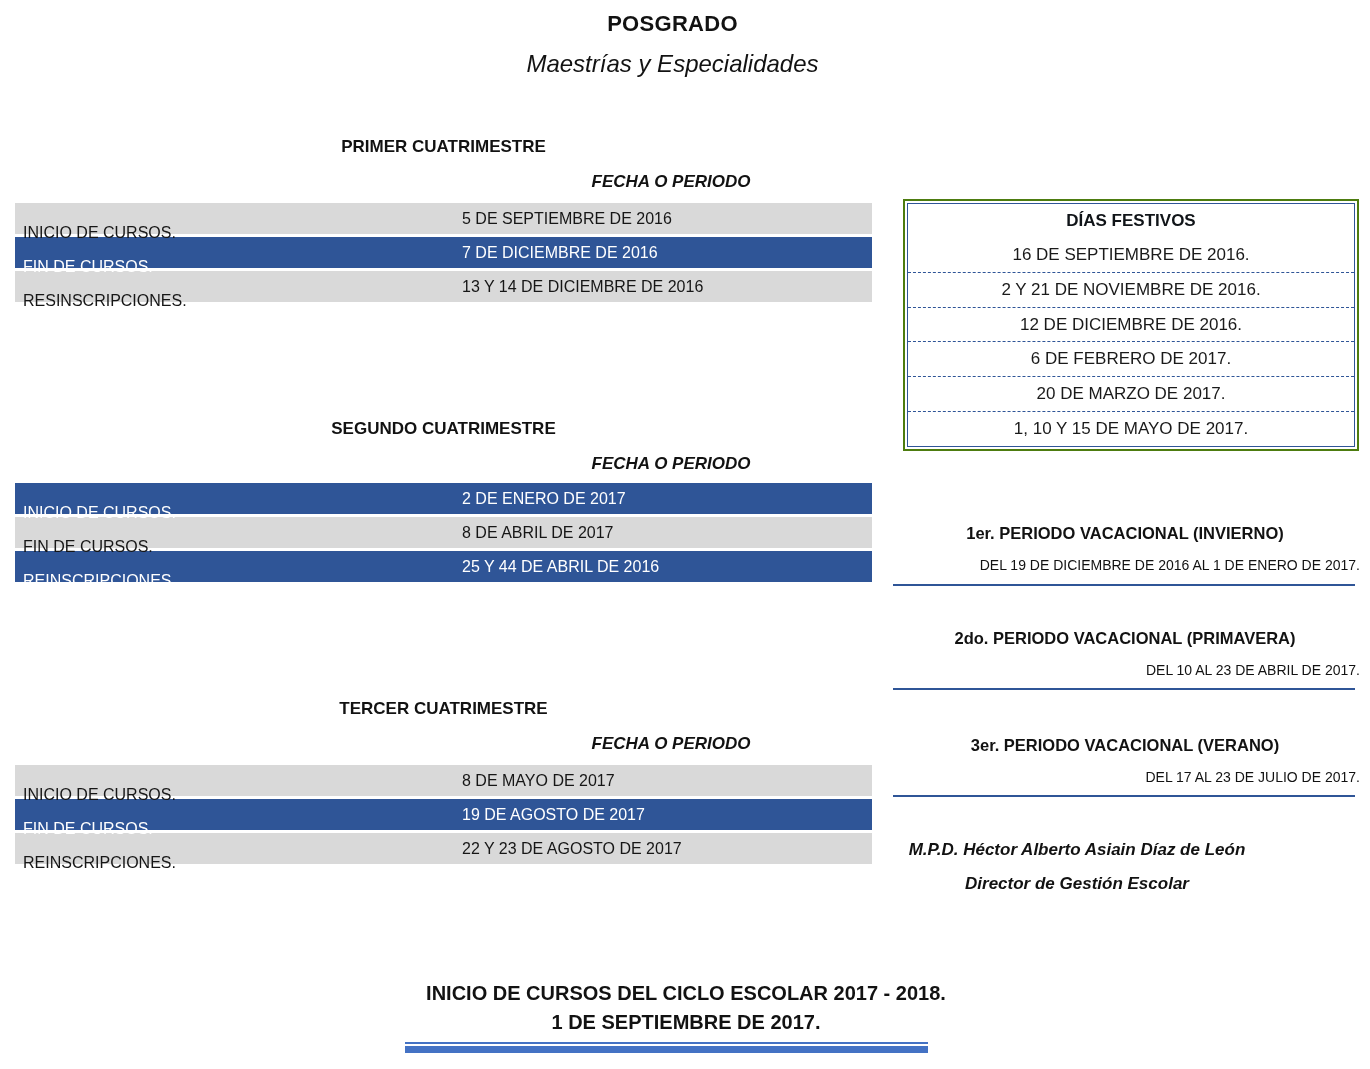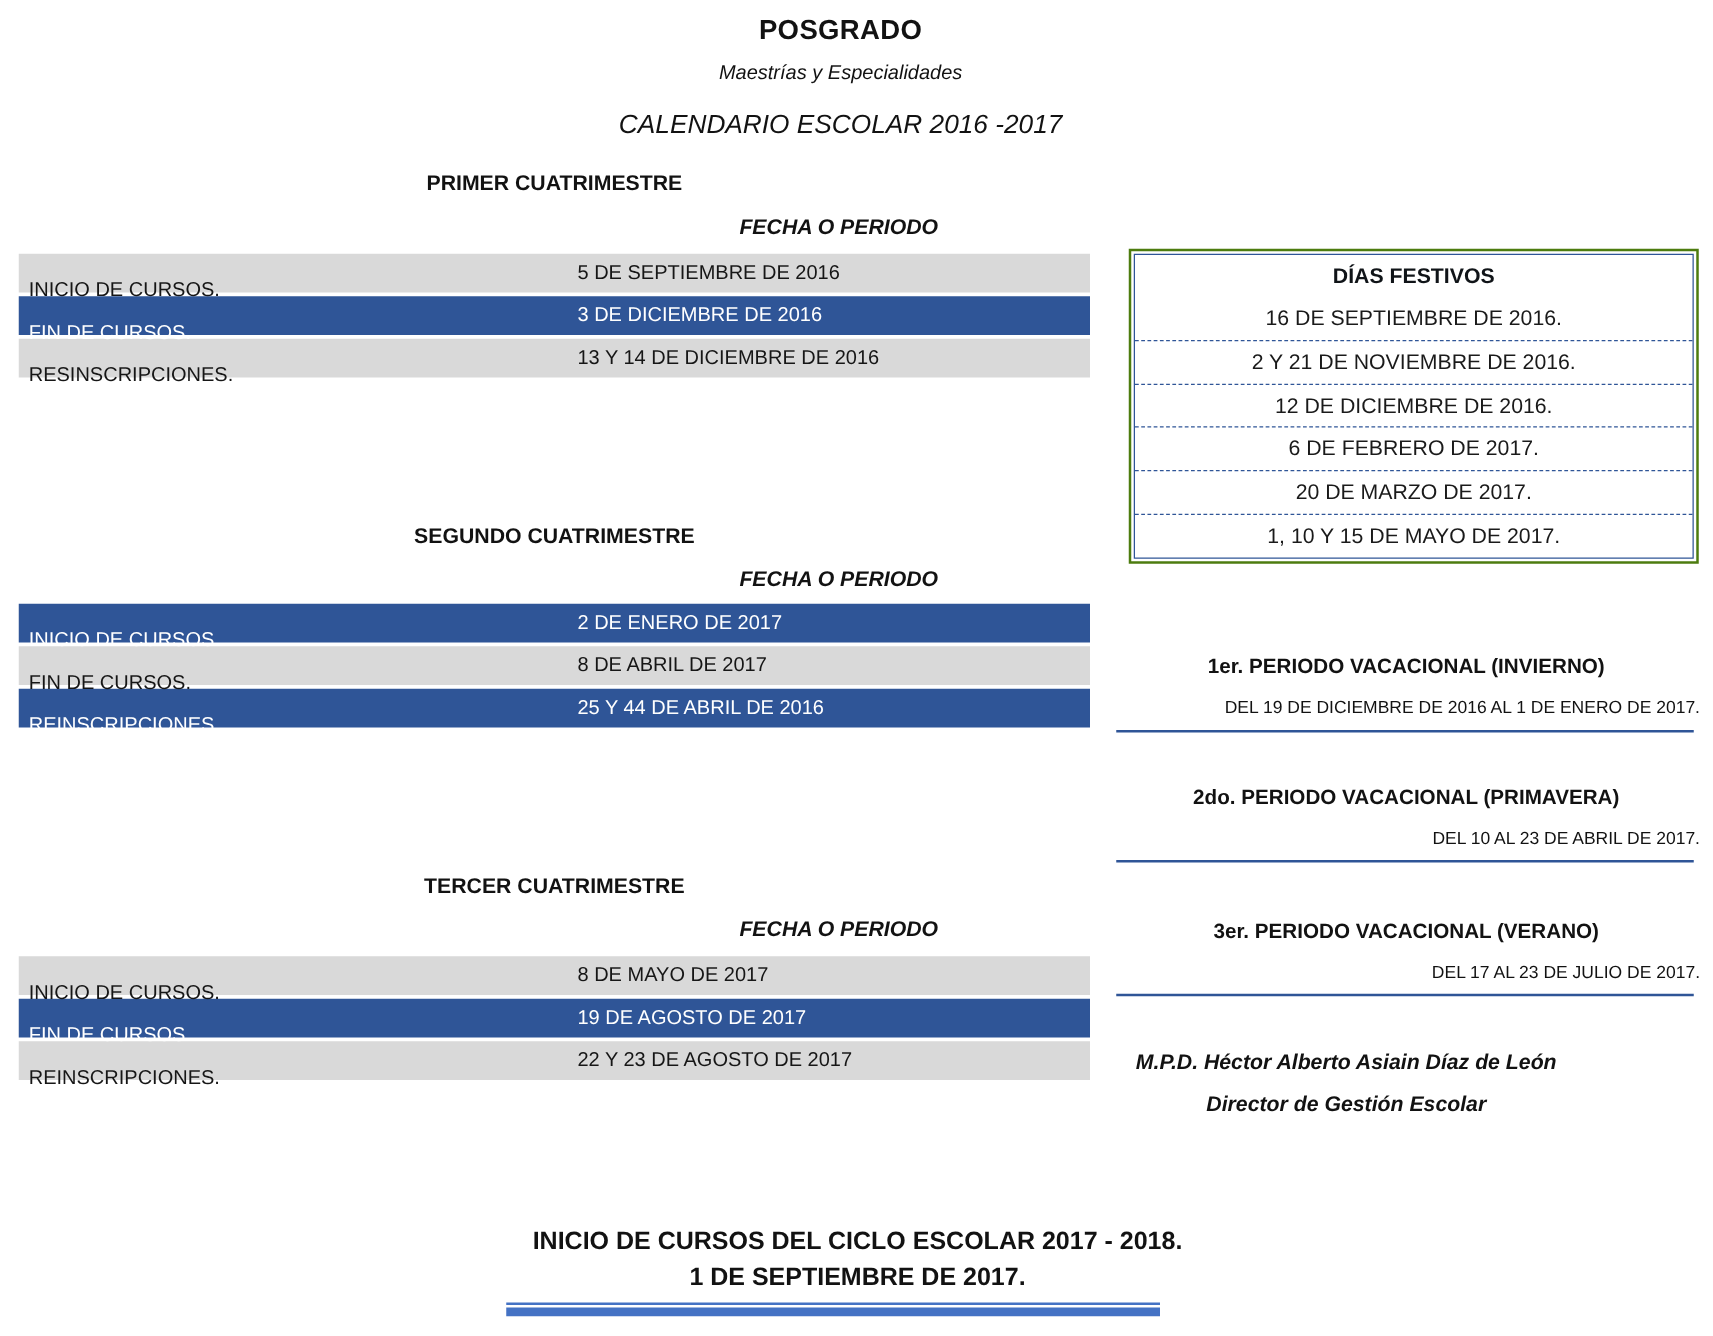--- a/index.html
+++ b/index.html
@@ -4,21 +4,21 @@
 <style>
   * { margin:0; padding:0; box-sizing:border-box; }
   html,body { background:#ffffff; }
   body { font-family:"Liberation Sans", sans-serif; color:#121212; }
   .page { position:relative; width:1370px; height:1069px; background:#ffffff; overflow:hidden; }
   .abs { position:absolute; }
 
   
   .titles { left:0; top:0; width:1345px; text-align:center; }
   .t1 { top:11px;  font-size:22px; font-weight:bold; letter-spacing:.3px; }
-  .t2 { top:50px;  font-size:16px; font-style:italic; }
+  .t2 { top:50px;  font-size:24px; font-style:italic; }
   .t3 { top:88px;  font-size:21px; font-style:italic; }
 
   
   .sec-head  { left:15px;  width:857px; text-align:center; font-weight:bold; font-size:17px; }
   .col-head  { left:470px; width:402px; text-align:center; font-weight:bold; font-style:italic; font-size:17px; }
 
   
   .ttable { left:15px; width:857px; }
   .trow { display:flex; align-items:center; height:31px; margin-bottom:3px; font-size:16px; }
   .trow .tlabel { width:447px; padding-left:8px; white-space:nowrap;margin-top:28px; }
@@ -48,32 +48,31 @@
   .foot-rule .thin  { height:2px; background:#4472C4; margin-bottom:2px; }
   .foot-rule .thick { height:7px; background:#4472C4; }
 </style>
 </head>
 <body>
 
 <div class="page">
 
   <div class="abs titles t1">POSGRADO</div>
   <div class="abs titles t2">Maestrías y Especialidades</div>
-  <div class="abs titles t3">CALENDARIO ESCOLAR 2016 -2017</div>
 
   <div class="abs sec-head" style="top:137px">PRIMER CUATRIMESTRE</div>
   <div class="abs col-head" style="top:172px">FECHA O PERIODO</div>
   <div class="abs ttable" style="top:203px">
     <div class="trow row-gray">
       <div class="tlabel">INICIO DE CURSOS.</div>
       <div class="tvalue">5 DE SEPTIEMBRE DE 2016</div>
     </div>
     <div class="trow row-blue">
       <div class="tlabel">FIN DE CURSOS.</div>
-      <div class="tvalue">3 DE DICIEMBRE DE 2016</div>
+      <div class="tvalue">7 DE DICIEMBRE DE 2016</div>
     </div>
     <div class="trow row-gray">
       <div class="tlabel">RESINSCRIPCIONES.</div>
       <div class="tvalue">13 Y 14 DE DICIEMBRE DE 2016</div>
     </div>
   </div>
 
   <div class="abs sec-head" style="top:419px">SEGUNDO CUATRIMESTRE</div>
   <div class="abs col-head" style="top:454px">FECHA O PERIODO</div>
   <div class="abs ttable" style="top:483px">

